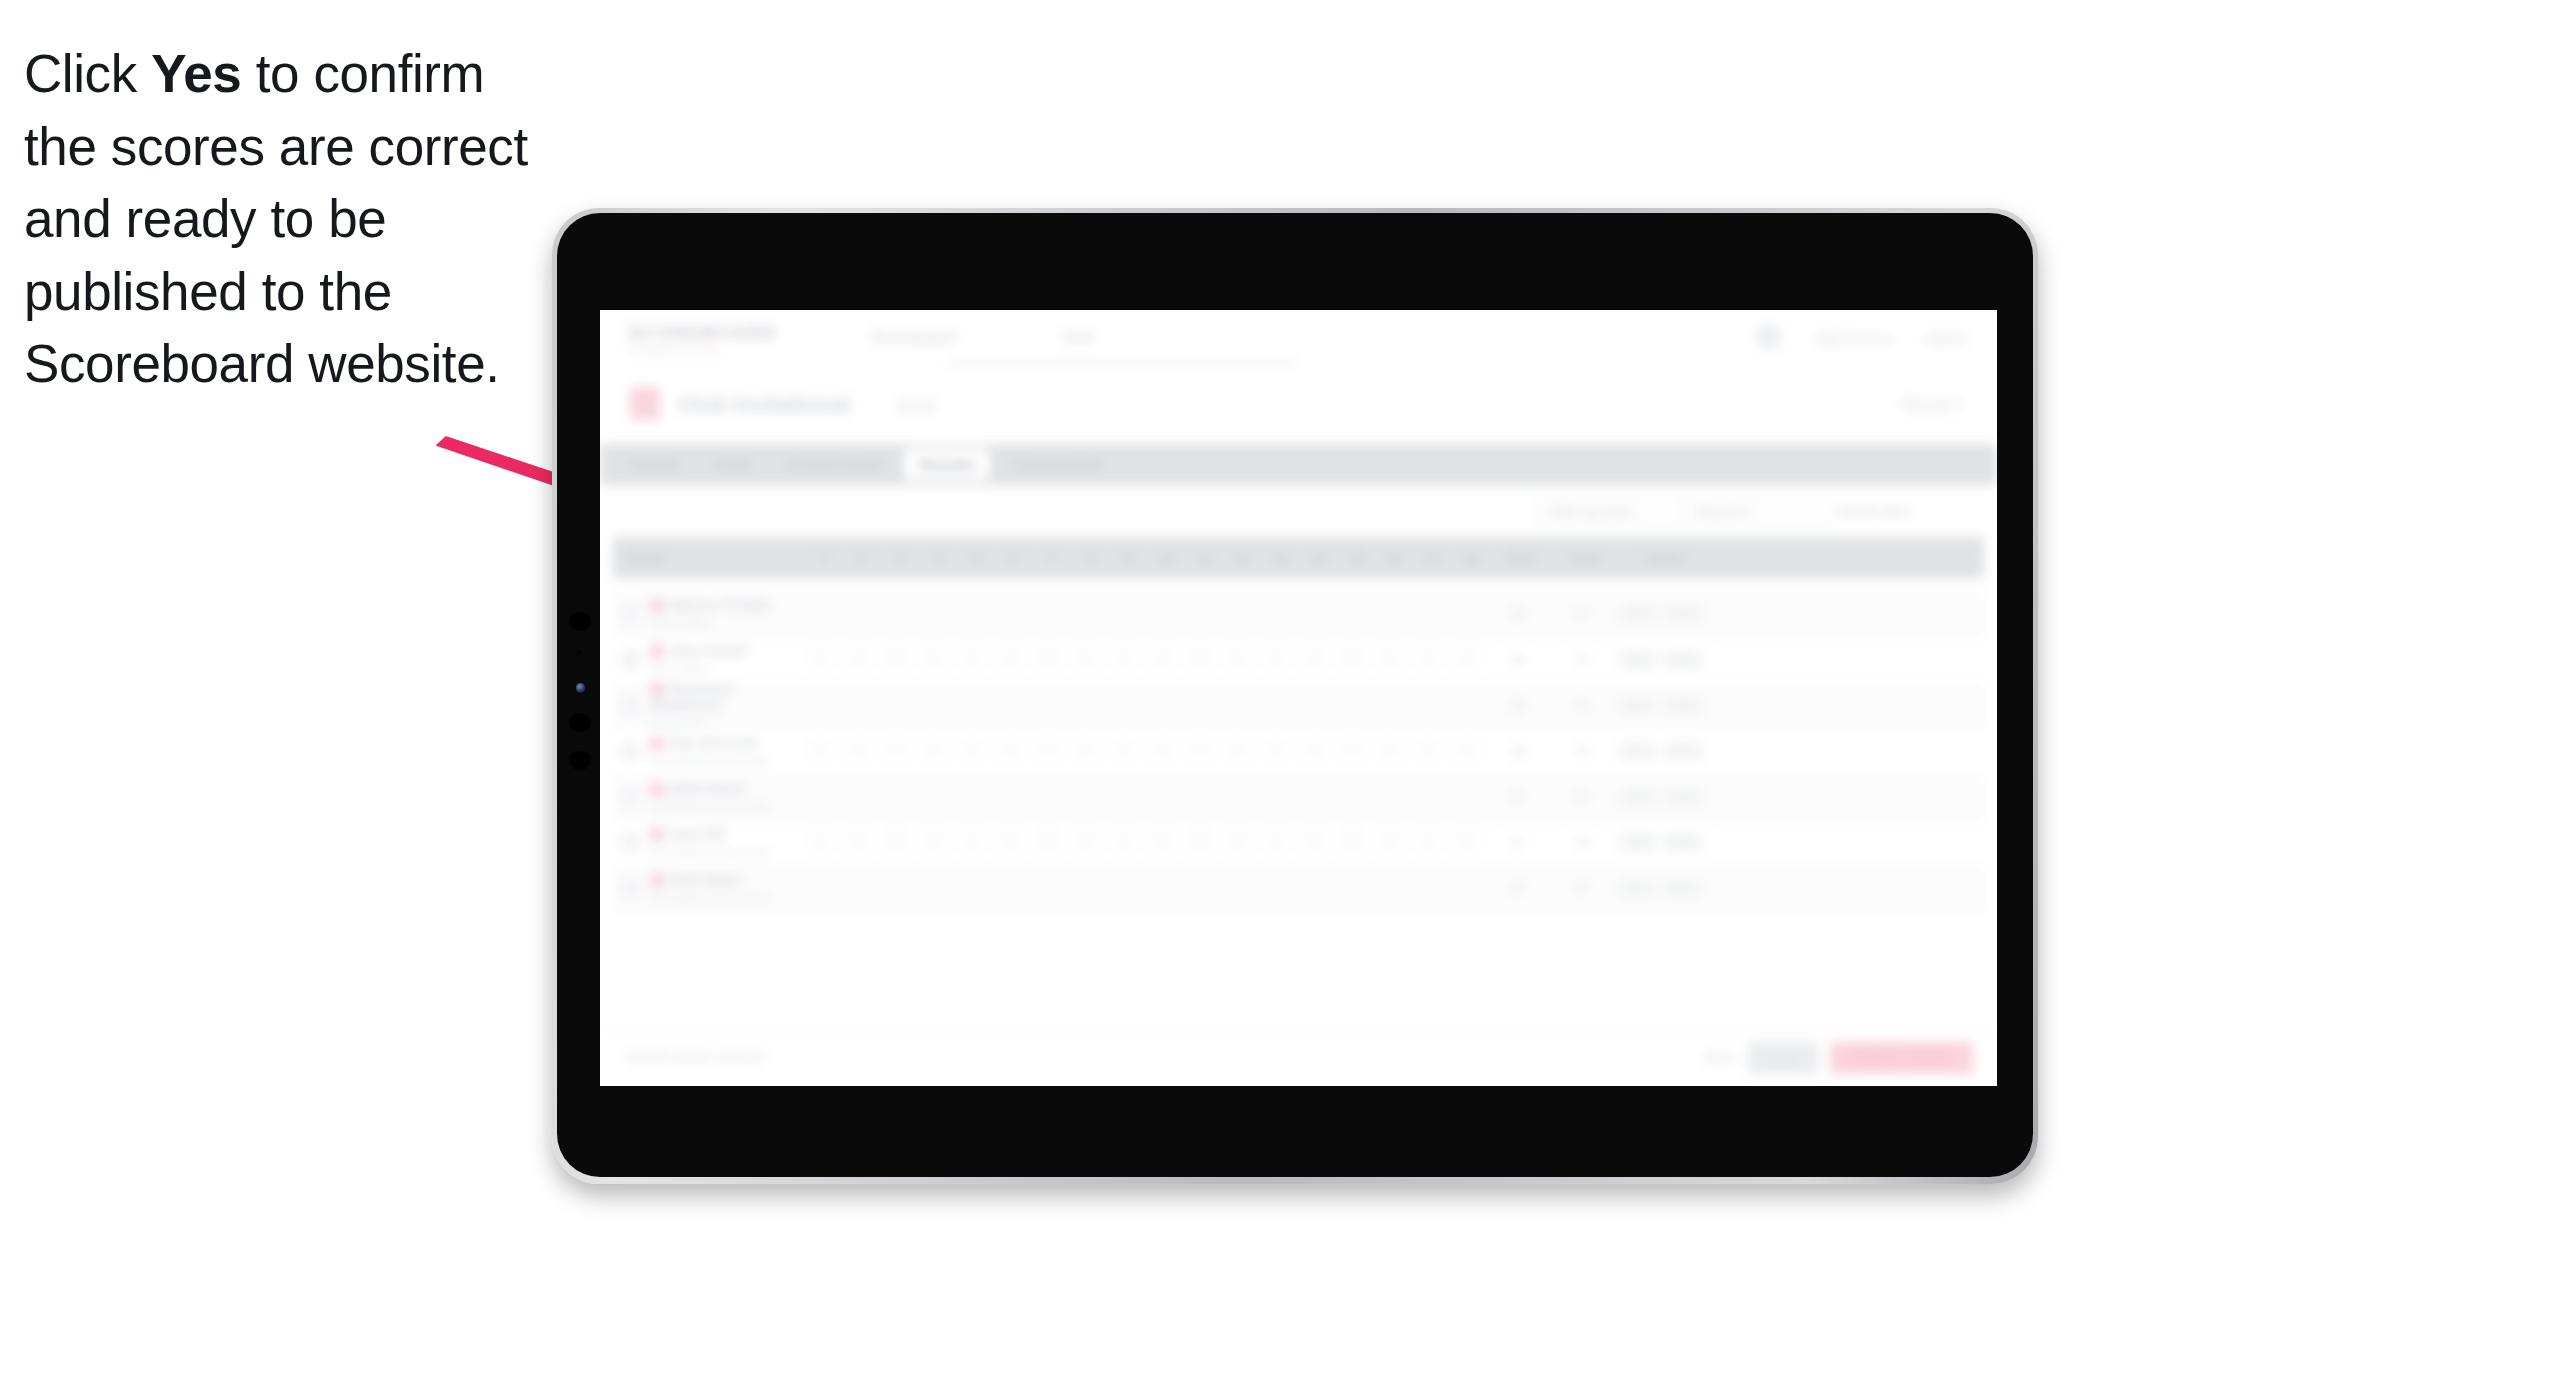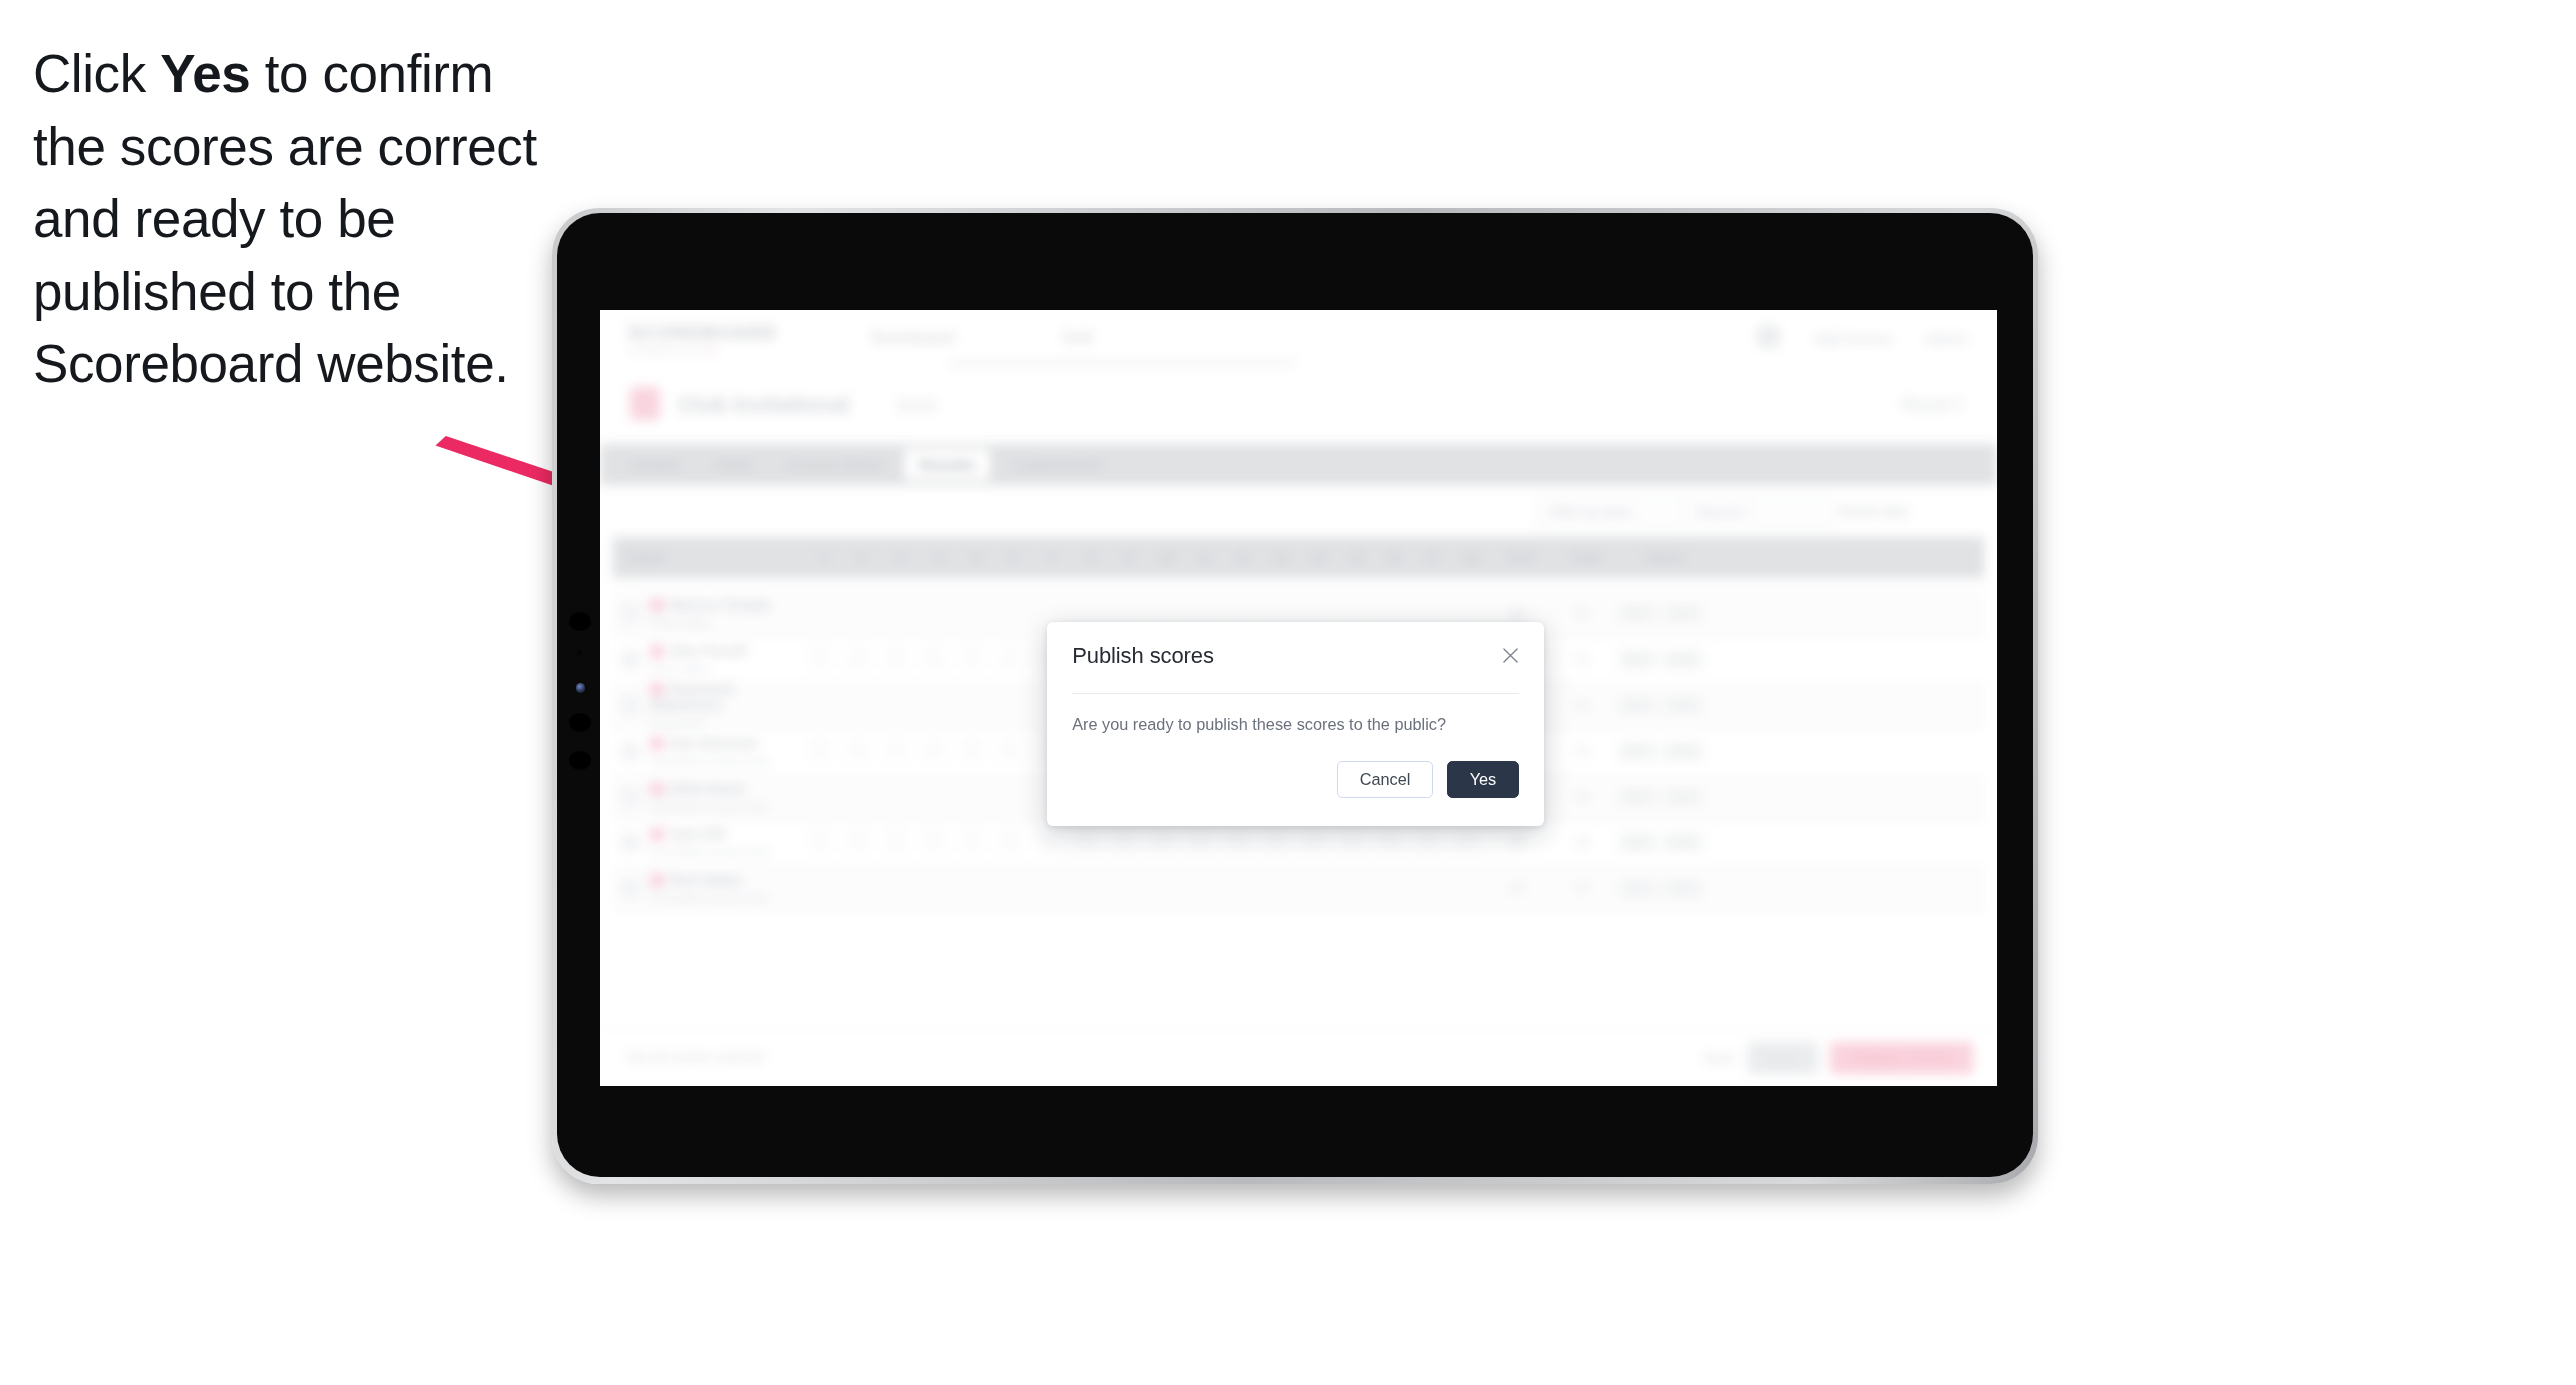--- a/index.html
+++ b/index.html
@@ -11,21 +11,21 @@
     width: 2576px;
     height: 1386px;
     position: relative;
     overflow: hidden;
     font-family: "Liberation Sans", sans-serif;
   }
 
   
   #caption {
     position: absolute;
-    left: 33px;
+    left: 24px;
     top: 38px;
     width: 547px;
     font-size: 53px;
     line-height: 1.37;
     color: #15181c;
     font-family: "Liberation Sans", sans-serif;
     font-weight: 400;
     letter-spacing: -0.4px;
   }
   #caption b { font-weight: 700; }
@@ -642,33 +642,17 @@
           <div class="foot-btns">
             <div class="fb-link">Back</div>
             <div class="fb-grey">Save</div>
             <div class="fb-pink">Publish scores</div>
           </div>
         </div>
       </div>
 
       <div id="scrim"></div>
 
-      <div id="modal">
-        <div id="modal-head">
-          <div id="modal-title">Publish scores</div>
-          <div id="modal-close">
-            <svg width="19" height="19" viewBox="0 0 26 26" aria-hidden="true">
-              <path d="M4 4 L22 22 M22 4 L4 22" stroke="#7c828c" stroke-width="1.8" fill="none" stroke-linecap="round"></path>
-            </svg>
-          </div>
-        </div>
-        <div id="modal-rule"></div>
-        <div id="modal-body">Are you ready to publish these scores to the public?</div>
-        <div id="modal-actions">
-          <button class="btn" id="btn-cancel">Cancel</button>
-          <button class="btn" id="btn-yes">Yes</button>
-        </div>
-      </div>
 
     </div>
   </div>
 </div>
 
 
 </body></html>

